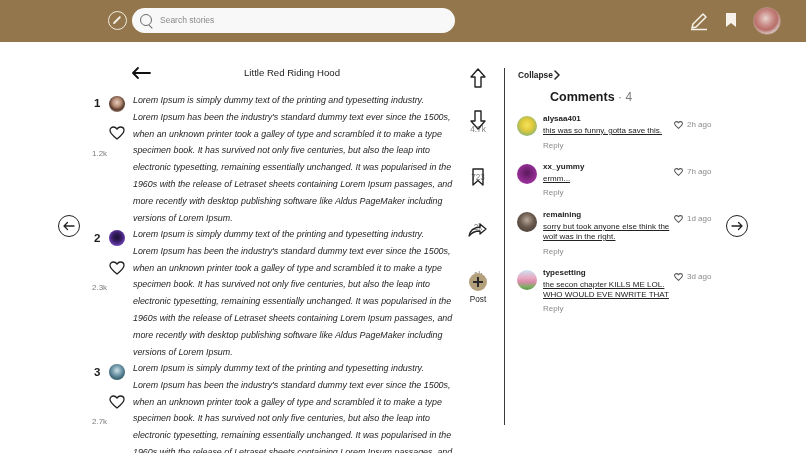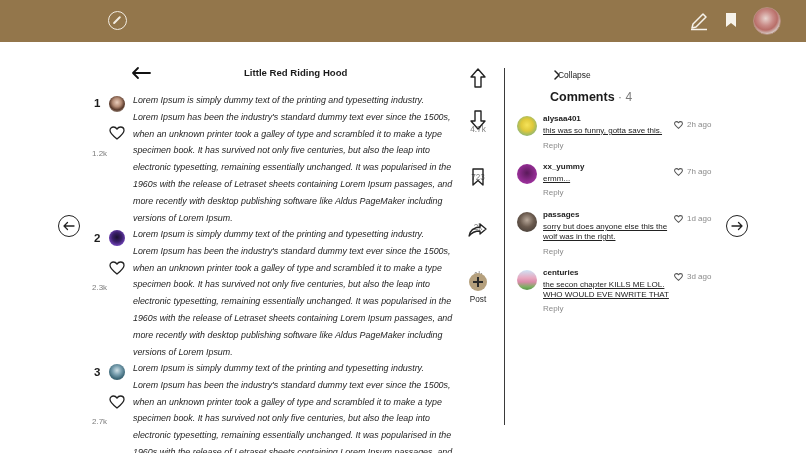--- a/index.html
+++ b/index.html
@@ -9,58 +9,62 @@
   .compass::after { content: ""; position: absolute; left: 7px; top: 3px; width: 1.6px; height: 10px; background: #f3ede2; transform: rotate(45deg); border-radius: 1px; }
   .search { position: absolute; left: 132px; top: 8px; width: 323px; height: 25px; background: #f8f8f8; border-radius: 13px; display: flex; align-items: center; }
   .search-icon { position: absolute; left: 8px; top: 6px; width: 12px; height: 12px; border: 1.4px solid #6b6b6b; border-radius: 50%; }
   .search-icon::after { content: ""; position: absolute; left: 9px; top: 9px; width: 1.4px; height: 5px; background: #6b6b6b; transform: rotate(-45deg); }
   .search-placeholder { position: absolute; left: 28px; top: 7px; font-size: 8.5px; color: #8a8a8a; }
   .pencil { position: absolute; left: 689px; top: 11px; width: 20px; height: 20px; }
   .bookmark-top { position: absolute; left: 726px; top: 13px; width: 10px; height: 14px; background: #f6f2ea; clip-path: polygon(0 0, 100% 0, 100% 100%, 50% 72%, 0 100%); }
   .avatar-top { position: absolute; left: 753px; top: 7px; width: 28px; height: 28px; border-radius: 50%; background: radial-gradient(circle at 45% 40%, #e8d4cf 0%, #c98a86 35%, #b86e68 55%, #d9d2cc 75%, #a7a29c 100%); border: 1px solid #b58e7c; }
 
   .back-arrow { position: absolute; left: 131px; top: 66px; width: 20px; height: 14px; }
-  .story-title { position: absolute; left: 244px; top: 67px; font-size: 9.6px; font-weight: bold; color: #1b1b1b; }
+  .story-title { position: absolute; left: 244px; top: 67px; font-size: 9.6px; font-weight: normal; color: #1b1b1b; }
   .para-num { position: absolute; left: 94px; font-size: 11.5px; font-weight: bold; color: #1b1b1b; }
   .para-avatar { position: absolute; left: 109px; width: 16px; height: 16px; border-radius: 50%; }
   .heart { position: absolute; left: 109px; width: 16px; height: 14px; }
   .like-count { position: absolute; left: 92px; font-size: 8px; color: #7c7c7c; width: 20px; text-align: left; }
   .para-text { position: absolute; left: 133px; width: 325px; font-size: 8.9px; line-height: 16.8px; color: #1f1f1f; font-style: italic; }
 
   .nav-circle { position: absolute; width: 22px; height: 22px; border: 1.2px solid #222; border-radius: 50%; }
   .nav-circle svg { position: absolute; left: 4px; top: 5px; }
 
   .action-col { position: absolute; left: 466px; top: 66px; width: 24px; }
   .act-icon { position: absolute; left: 0; width: 24px; height: 20px; }
   .act-count { position: absolute; left: -6px; width: 36px; text-align: center; font-size: 8.2px; color: #7c7c7c; margin-top: 31px; }
   .post-btn { position: absolute; left: 3px; width: 18px; height: 18px; border-radius: 50%; background: #b5a07d; }
   .post-btn::before { content: ""; position: absolute; left: 8.2px; top: 4px; width: 1.6px; height: 10px; background: #2a2a2a; }
   .post-btn::after { content: ""; position: absolute; left: 4px; top: 8.2px; width: 10px; height: 1.6px; background: #2a2a2a; }
   .post-label { position: absolute; left: -6px; width: 36px; text-align: center; font-size: 8.2px; color: #222; }
 
   .divider { position: absolute; left: 504px; top: 68px; width: 1.4px; height: 357px; background: #3a3a3a; }
 
-  .collapse { position: absolute; left: 518px; top: 70px; font-size: 8.4px; color: #222; font-weight: normal; margin-left: 40px; }
+  .collapse { position: absolute; left: 518px; top: 70px; font-size: 8.4px; color: #222; font-weight: bold; }
   .collapse-chev { position: absolute; left: 553px; top: 70px; width: 8px; height: 10px; }
   .comments-title { position: absolute; left: 518px; top: 90px; font-size: 12.5px; font-weight: bold; color: #1b1b1b; margin-left: 32px; }
   .comments-count { font-weight: normal; color: #7a7a7a; font-size: 12px; }
 
   .comment { position: absolute; left: 517px; width: 200px; }
   .c-avatar { position: absolute; left: 0; top: 2px; width: 20px; height: 20px; border-radius: 50%; }
   .c-user { position: absolute; left: 26px; top: 0; font-size: 8px; font-weight: bold; color: #222; }
   .c-text { position: absolute; left: 26px; top: 12px; font-size: 8px; line-height: 10px; color: #222; width: 140px; text-decoration: underline; }
   .c-reply { position: absolute; left: 26px; font-size: 8px; color: #8a8a8a; }
   .c-heart { position: absolute; left: 157px; width: 9px; height: 8px; }
   .c-time { position: absolute; left: 170px; font-size: 8px; color: #8a8a8a; }
 </style>
 </head>
 <body>
 
 <div class="header">
   <div class="compass"></div>
+  <div class="search">
+    <span class="search-icon"></span>
+    <span class="search-placeholder">Search stories</span>
+  </div>
   <svg class="pencil" viewBox="0 0 20 20" fill="none" stroke="#f6f2ea" stroke-width="1.5" stroke-linejoin="round">
     <path d="M3 17 L4 13 L14 3 L17 6 L7 16 Z"></path>
     <path d="M2 18.5 L18 18.5"></path>
   </svg>
   <div class="bookmark-top"></div>
   <div class="avatar-top"></div>
 </div>
 
 <svg class="back-arrow" viewBox="0 0 20 14" fill="none" stroke="#111" stroke-width="1.8" stroke-linecap="round" stroke-linejoin="round">
   <path d="M19 7 L2 7 M7 2 L2 7 L7 12"></path>
@@ -182,31 +186,31 @@
   <div class="c-text">ermm...</div>
   <div class="c-reply" style="top:26px">Reply</div>
   <svg class="c-heart" style="top:6px" viewBox="0 0 16 14" fill="none" stroke="#555" stroke-width="1.8">
       <path d="M8 13 C3 9 1 7 1 4.5 C1 2.5 2.6 1 4.5 1 C6 1 7.2 1.9 8 3 C8.8 1.9 10 1 11.5 1 C13.4 1 15 2.5 15 4.5 C15 7 13 9 8 13 Z"></path>
     </svg>
   <div class="c-time" style="top:5px">7h ago</div>
 </div>
 
 <div class="comment" style="top:210px">
   <div class="c-avatar" style="background:radial-gradient(circle at 50% 40%, #b8a89a 0%, #6a5a4e 45%, #3a3430 100%);"></div>
-  <div class="c-user">passages</div>
-  <div class="c-text">sorry but does anyone else this the wolf was in the right.</div>
+  <div class="c-user">remaining</div>
+  <div class="c-text">sorry but took anyone else think the wolf was in the right.</div>
   <div class="c-reply" style="top:37px">Reply</div>
   <svg class="c-heart" style="top:5px" viewBox="0 0 16 14" fill="none" stroke="#555" stroke-width="1.8">
       <path d="M8 13 C3 9 1 7 1 4.5 C1 2.5 2.6 1 4.5 1 C6 1 7.2 1.9 8 3 C8.8 1.9 10 1 11.5 1 C13.4 1 15 2.5 15 4.5 C15 7 13 9 8 13 Z"></path>
     </svg>
   <div class="c-time" style="top:4px">1d ago</div>
 </div>
 
 <div class="comment" style="top:268px">
   <div class="c-avatar" style="background:linear-gradient(180deg, #cfe3f5 0%, #e8a8c0 40%, #d98aa8 60%, #7ab060 85%, #5a9048 100%);"></div>
-  <div class="c-user">centuries</div>
+  <div class="c-user">typesetting</div>
   <div class="c-text">the secon chapter KILLS ME LOL. WHO WOULD EVE NWRITE THAT</div>
   <div class="c-reply" style="top:36px">Reply</div>
   <svg class="c-heart" style="top:5px" viewBox="0 0 16 14" fill="none" stroke="#555" stroke-width="1.8">
       <path d="M8 13 C3 9 1 7 1 4.5 C1 2.5 2.6 1 4.5 1 C6 1 7.2 1.9 8 3 C8.8 1.9 10 1 11.5 1 C13.4 1 15 2.5 15 4.5 C15 7 13 9 8 13 Z"></path>
     </svg>
   <div class="c-time" style="top:4px">3d ago</div>
 </div>
 
 </body></html>

